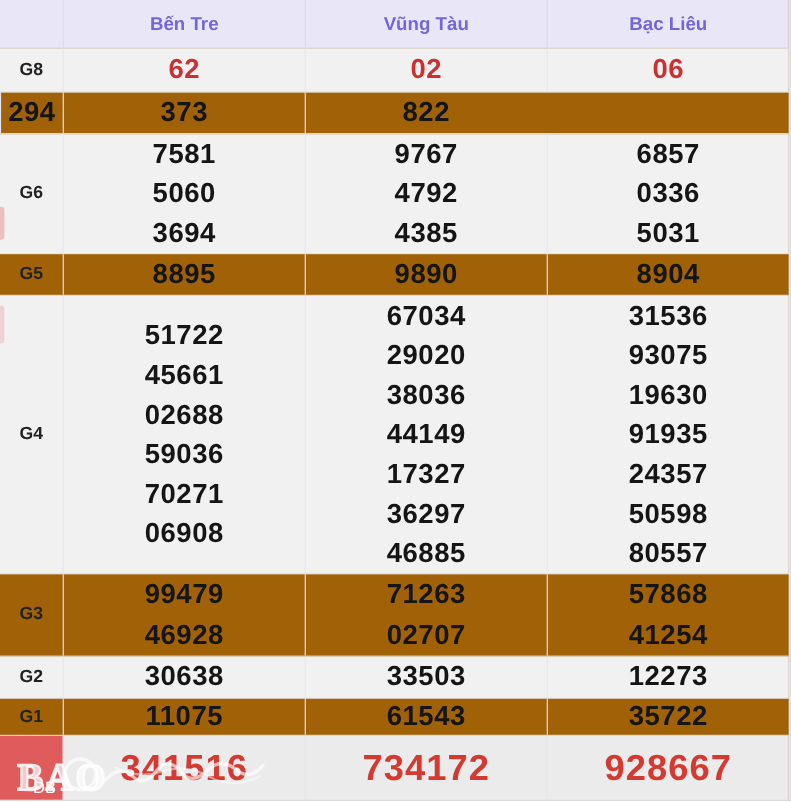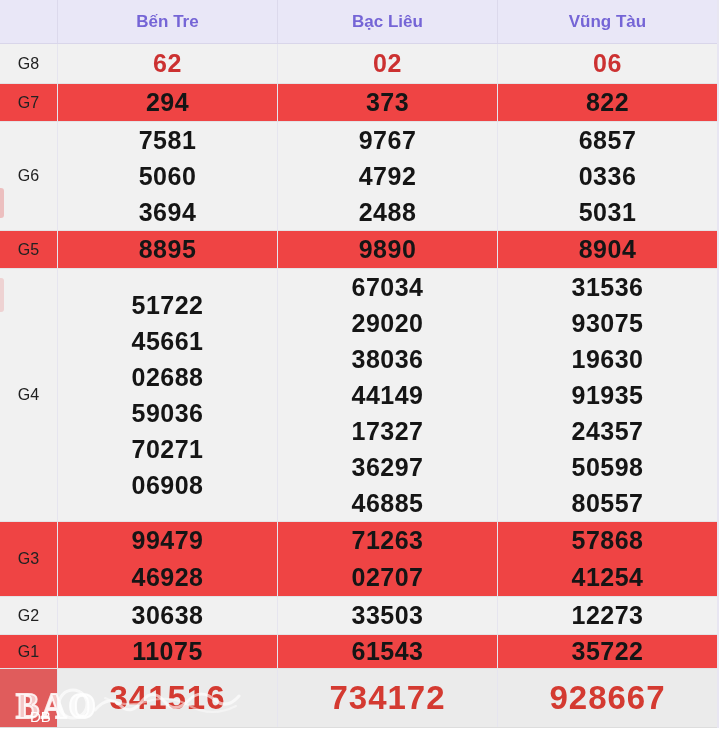--- a/index.html
+++ b/index.html
@@ -8,21 +8,21 @@
     width: 719px;
     height: 729px;
     background: #ffffff;
     font-family: "Liberation Sans", "DejaVu Sans", sans-serif;
     overflow: hidden;
   }
   .lottery-table {
     position: relative;
     width: 717px;
     border-right: 2px solid #e8e6f2;
-    background: #ef4444;
+    background: #a16207;
   }
   .t-row {
     display: grid;
     grid-template-columns: 57px 220px 220px 220px;
     border-bottom: 1px solid #e3e3e6;
   }
   .t-header {
     background: #e9e7f7;
     border-bottom: 1px solid #d9d6ea;
     height: 43px;
@@ -34,21 +34,21 @@
     font-weight: bold;
     font-size: 17px;
     color: #7565d6;
     border-left: 1px solid #dcd9ec;
   }
   .t-header .h-corner { border-left: none; }
   .label-cell {
     display: flex;
     align-items: center;
     justify-content: center;
-    font-weight: normal;
+    font-weight: bold;
     font-size: 16px;
     color: #222222;
   }
   .val-cell {
     display: flex;
     flex-direction: column;
     justify-content: center;
     border-left: 1px solid #e6e5ef;
   }
   .line {
@@ -112,59 +112,58 @@
   .edge-mark-1 { top: 188px; height: 30px; }
   .edge-mark-2 { top: 278px; height: 34px; background: rgba(231,130,130,0.28); }
 </style>
 </head>
 <body>
 
 <div class="lottery-table">
   <div class="t-row t-header">
     <div class="h-cell h-corner"></div>
     <div class="h-cell">Bến Tre</div>
+    <div class="h-cell">Vũng Tàu</div>
     <div class="h-cell">Bạc Liêu</div>
-    <div class="h-cell">Vũng Tàu</div>
   </div>
   <div id="table-body">
       <div class="t-row row-G8 striped">
         <div class="label-cell">G8</div>
         <div class="val-cell">
           <div class="line">62</div>
         </div>
         <div class="val-cell">
           <div class="line">02</div>
         </div>
         <div class="val-cell">
           <div class="line">06</div>
         </div>
       </div>
       <div class="t-row row-G7">
-        <div class="label-cell">G7</div>
         <div class="val-cell">
           <div class="line">294</div>
         </div>
         <div class="val-cell">
           <div class="line">373</div>
         </div>
         <div class="val-cell">
           <div class="line">822</div>
         </div>
       </div>
       <div class="t-row row-G6 striped">
         <div class="label-cell">G6</div>
         <div class="val-cell">
           <div class="line">7581</div>
           <div class="line">5060</div>
           <div class="line">3694</div>
         </div>
         <div class="val-cell">
           <div class="line">9767</div>
           <div class="line">4792</div>
-          <div class="line">2488</div>
+          <div class="line">4385</div>
         </div>
         <div class="val-cell">
           <div class="line">6857</div>
           <div class="line">0336</div>
           <div class="line">5031</div>
         </div>
       </div>
       <div class="t-row row-G5">
         <div class="label-cell">G5</div>
         <div class="val-cell">

